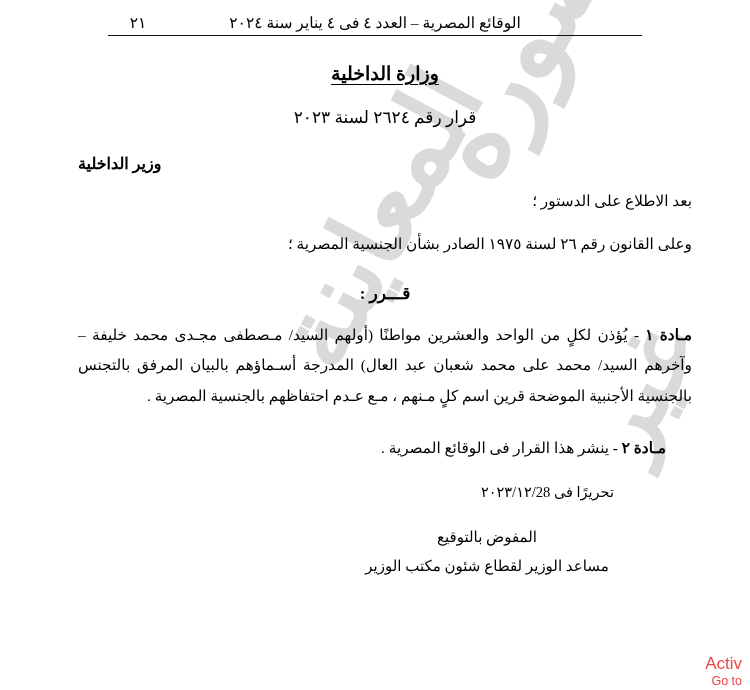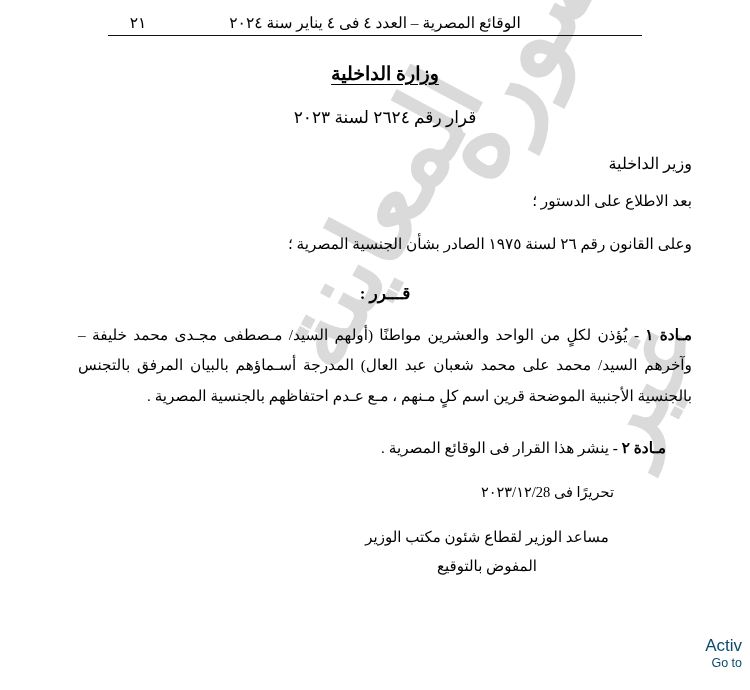--- a/index.html
+++ b/index.html
@@ -110,22 +110,22 @@
     text-underline-offset: 4px;
   }
   .decree-no {
     text-align: center;
     font-weight: normal;
     font-size: 17px;
     margin: 22px 0 0 0;
     letter-spacing: .5px;
   }
   .signer-title {
-    text-align: right;
-    font-weight: normal;
+    text-align: left;
+    font-weight: bold;
     font-size: 16px;
     margin: 26px 0 0 0;
   }
 
   .para {
     font-size: 15.3px;
     line-height: 1.95;
     text-align: justify;
     text-align-last: right;
     margin: 13px 0 0 0;
@@ -179,23 +179,23 @@
   }
   .sign-line {
     font-size: 15px;
     line-height: 1.9;
   }
 
   
   .activate {
     position: absolute;
     right: 8px;
-    bottom: 18px;
+    bottom: 0;
     text-align: right;
-    color: #0c4a6e;
+    color: #ef4444;
     font-family: "Liberation Sans", sans-serif;
     z-index: 5;
     line-height: 1.25;
   }
   .activate .a1 { font-size: 17px; }
   .activate .a2 { font-size: 12.5px; }
 </style>
 </head>
 <body>
 
@@ -232,22 +232,22 @@
     </div>
 
     <div class="article article-2">
       <span class="art-label">مـادة ٢ -</span>
       <span>ينشر هذا القرار فى الوقائع المصرية .</span>
     </div>
 
     <div class="date-line">تحريرًا فى ٢٠٢٣/١٢/28</div>
 
     <div class="sign-block">
+      <div class="sign-line">المفوض بالتوقيع</div>
       <div class="sign-line">مساعد الوزير لقطاع شئون مكتب الوزير</div>
-      <div class="sign-line">المفوض بالتوقيع</div>
 
     </div>
 
   </div>
 </div>
 
 <div class="activate">
   <div class="a1">Activ</div>
   <div class="a2">Go to</div>
 </div>

